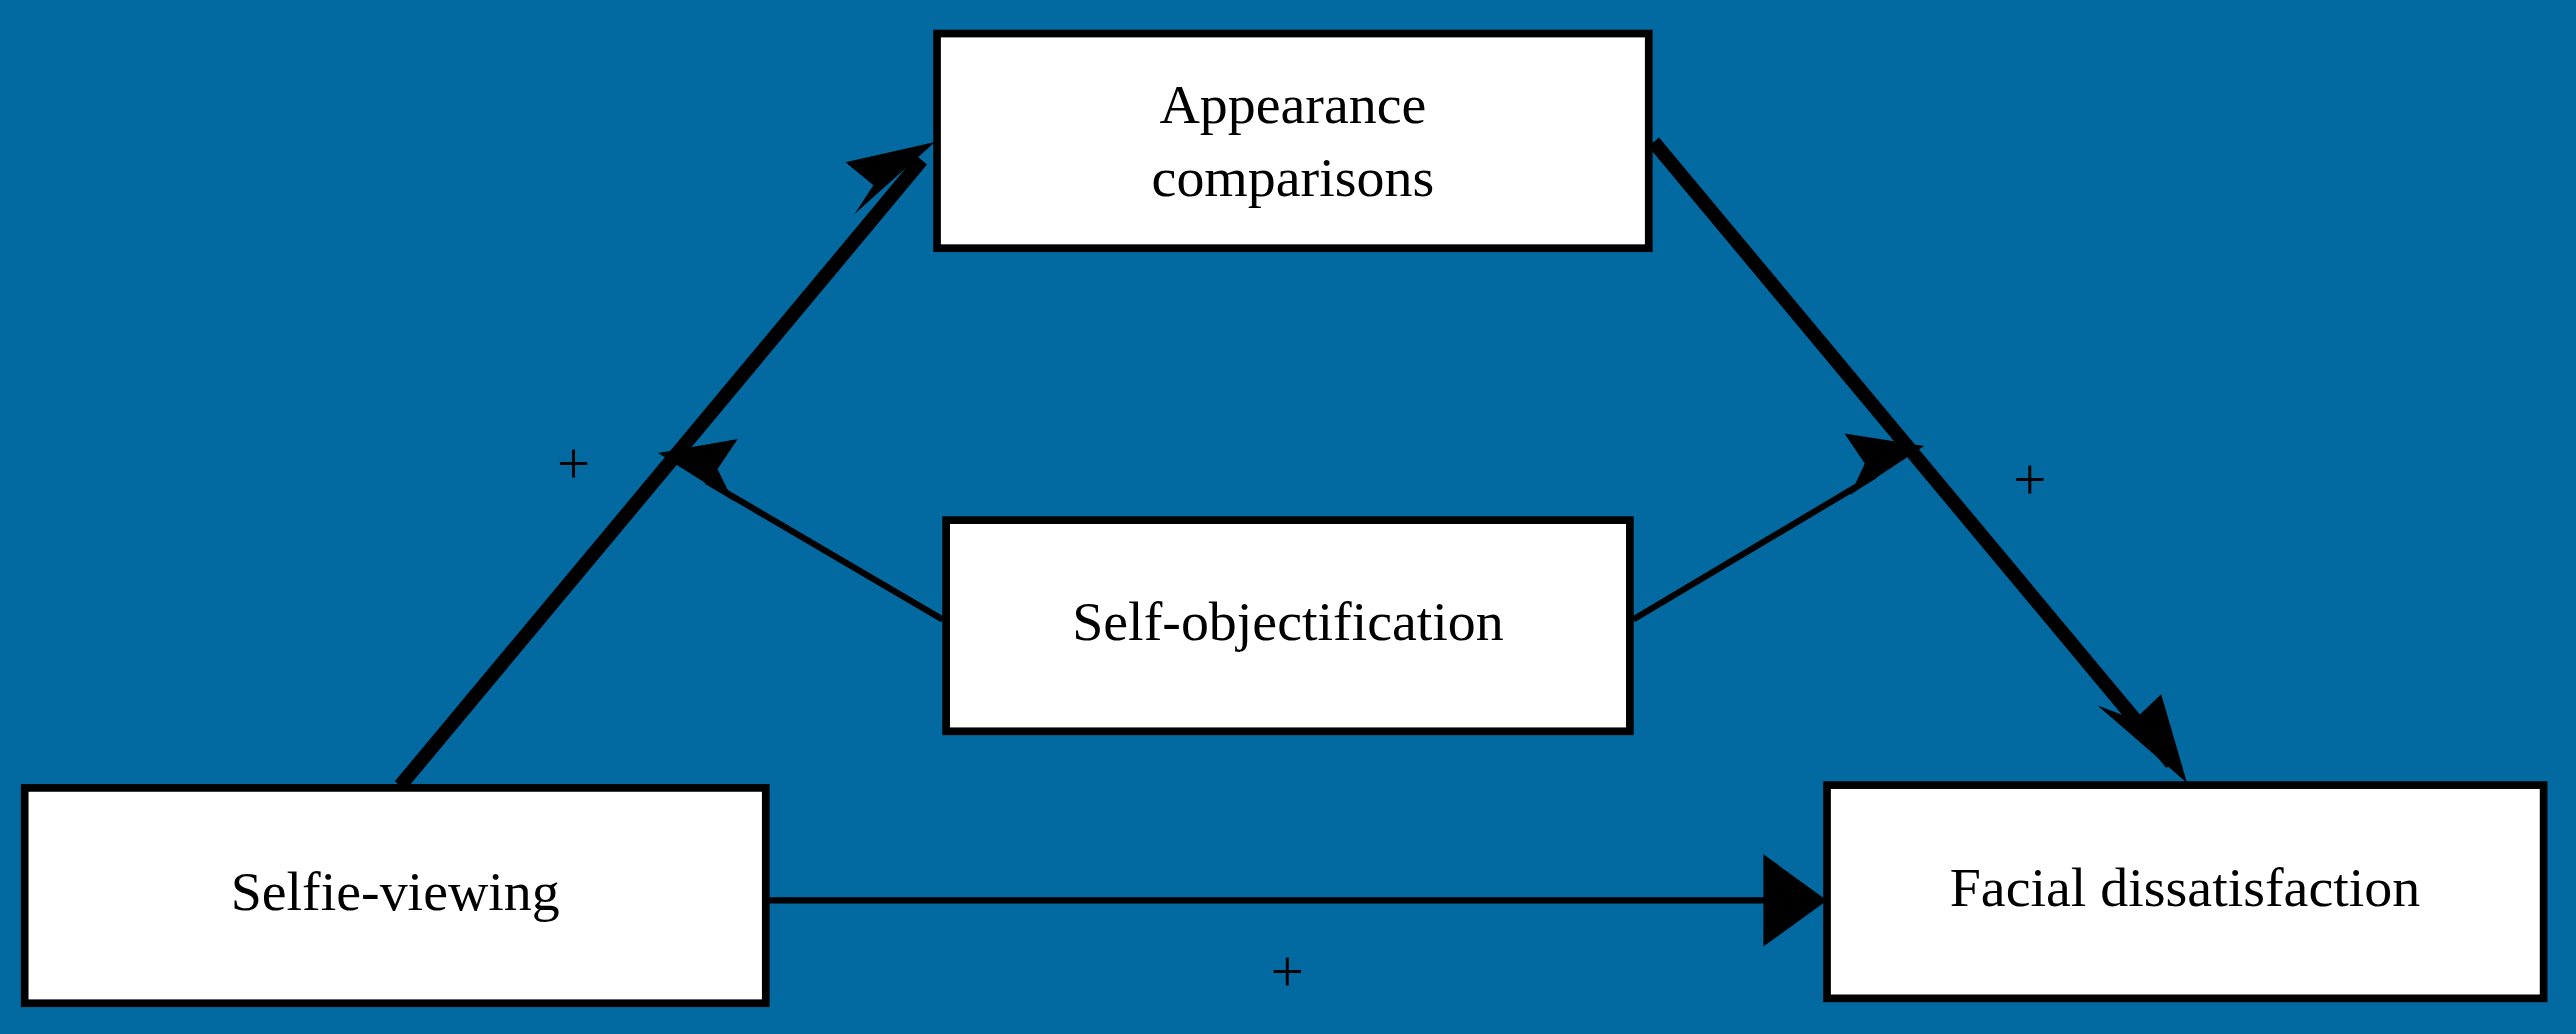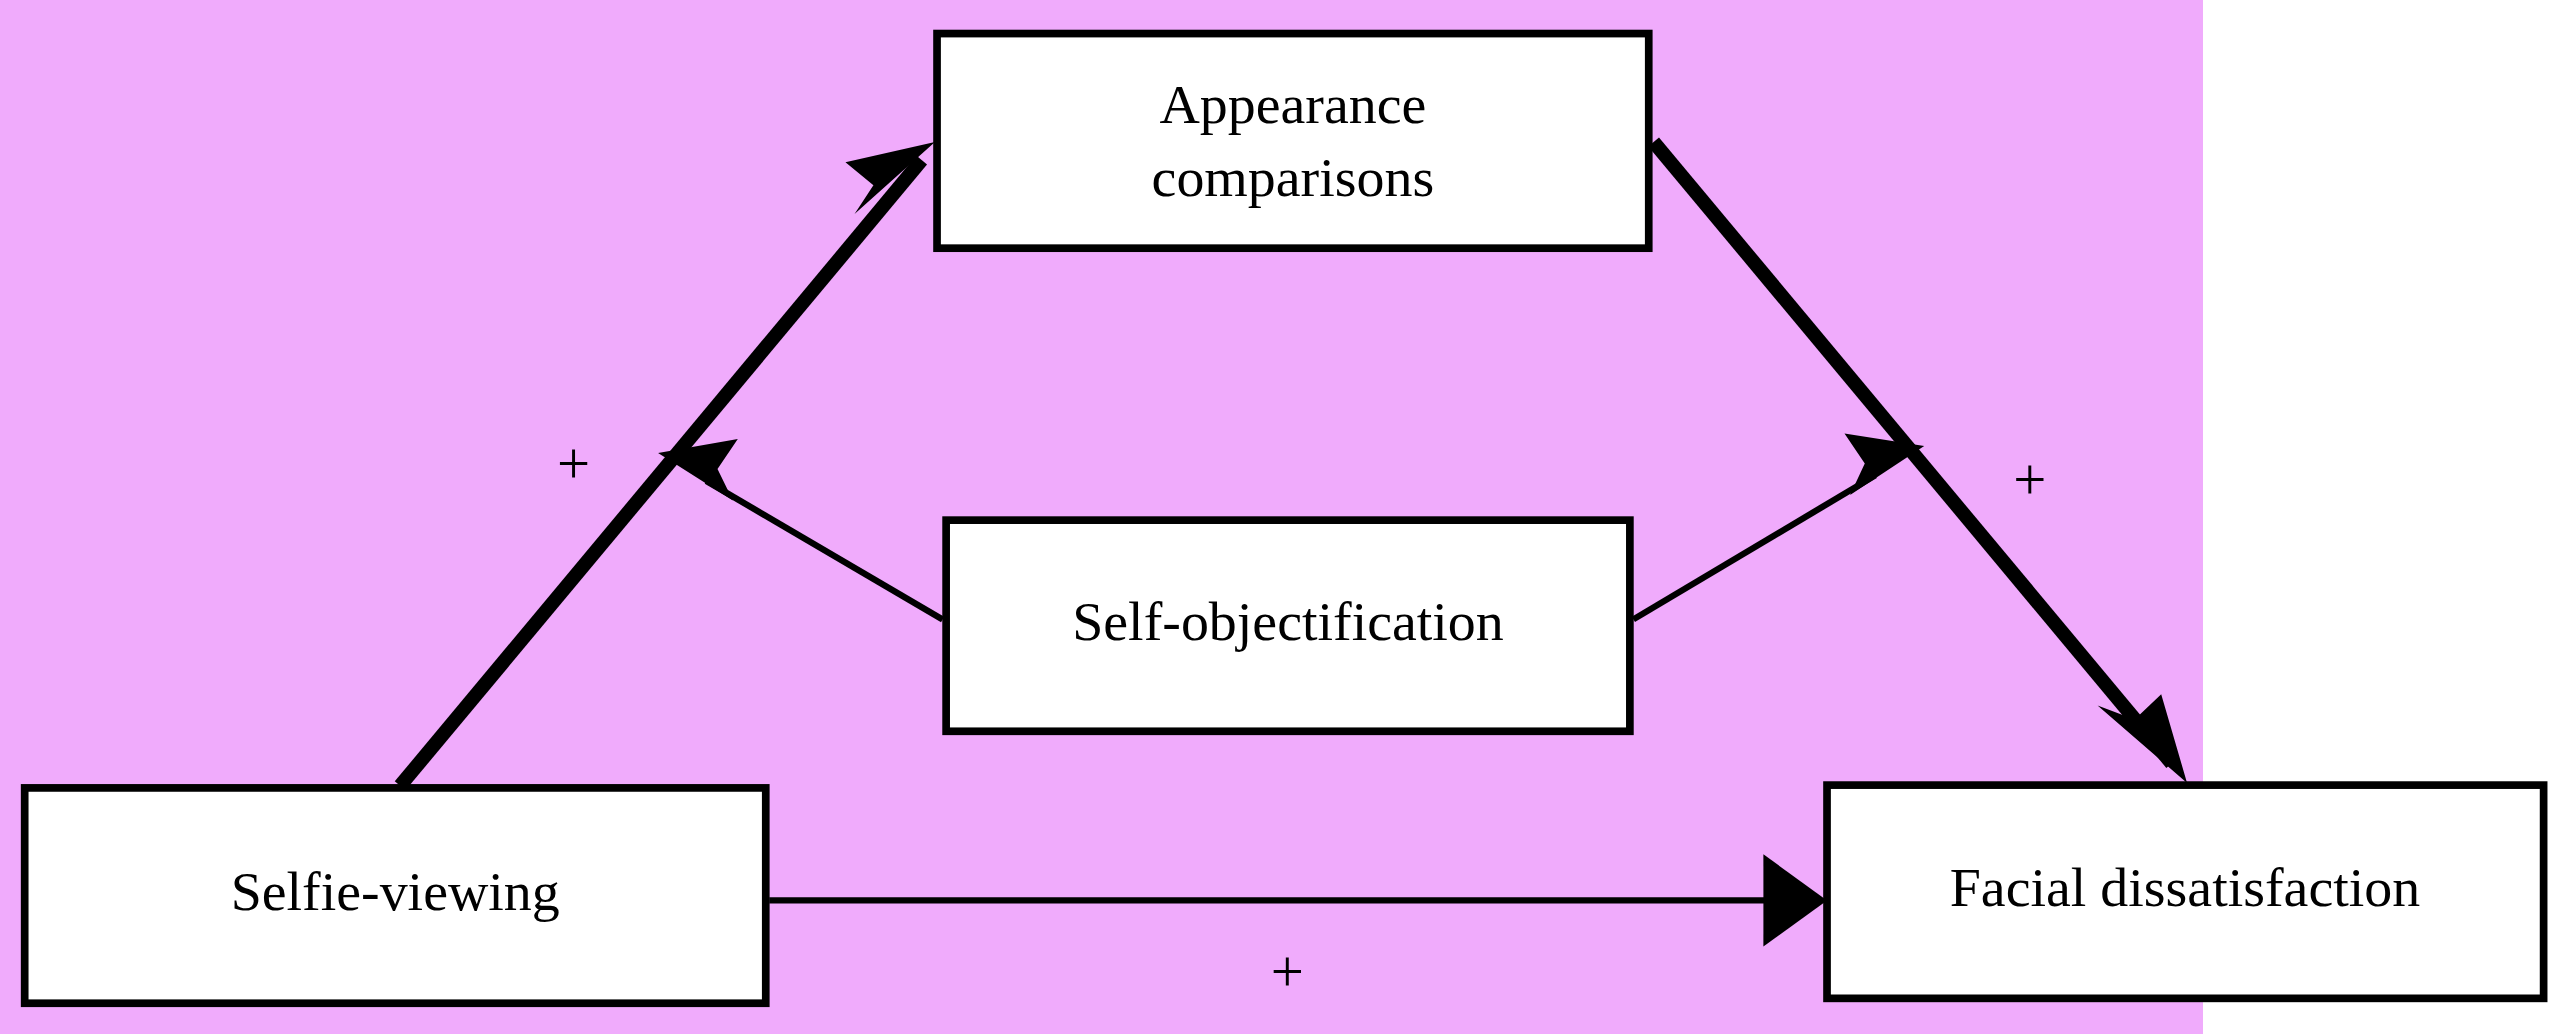--- a/index.html
+++ b/index.html
@@ -9,23 +9,23 @@
     background: #ffffff;
   }
   body {
     width: 2576px;
     height: 1034px;
     overflow: hidden;
     font-family: "Liberation Serif", "DejaVu Serif", serif;
   }
   #diagram-root {
     position: relative;
-    width: 2203px;
+    width: 2576px;
     height: 1034px;
-    background: #f0abfc;
+    background: #0369a1;
   }
   svg#model-svg {
     position: absolute;
     top: 0;
     left: 0;
     width: 2576px;
     height: 1034px;
     display: block;
   }
   .node-box {

